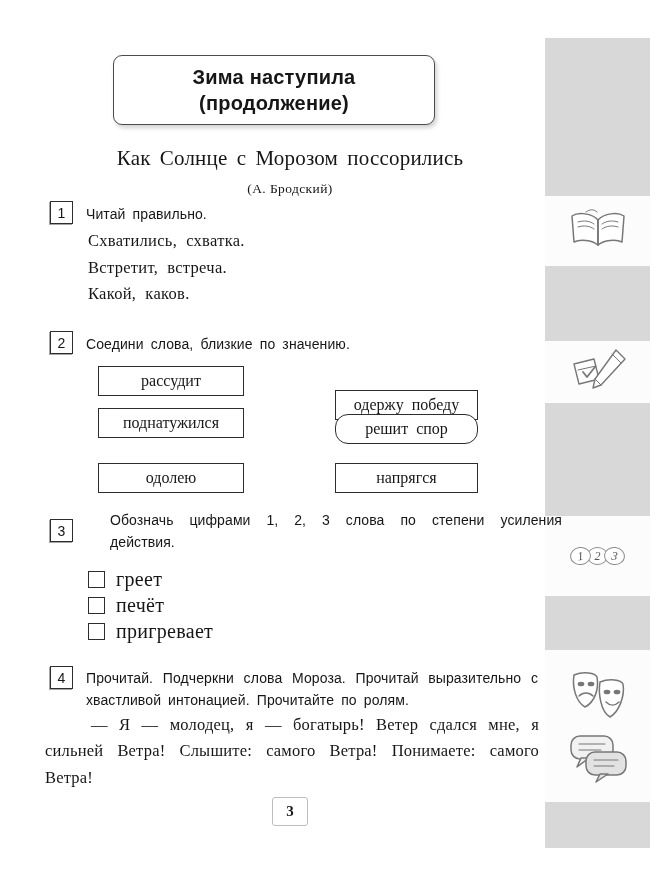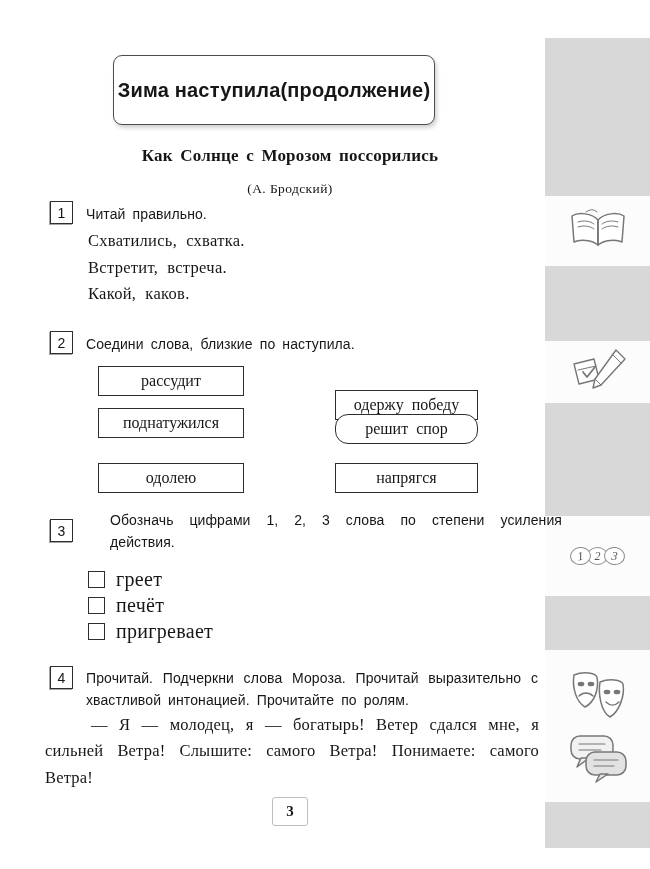--- a/index.html
+++ b/index.html
@@ -25,27 +25,27 @@
     font-family:"Liberation Serif",serif; font-style:italic; font-size:12px; color:#555; margin:0 -2px;
   }
   .num-badge:nth-child(1){ transform:rotate(-8deg); }
   .num-badge:nth-child(3){ transform:rotate(8deg); }
 
   
   .title-box {
     position:absolute; left:113px; top:55px; width:322px; height:70px;
     border:1.6px solid #4c4c4c; border-radius:9px; background:#fff;
     box-shadow:2px 3px 4px rgba(0,0,0,.18);
-    display:flex; flex-direction:row; align-items:center; justify-content:center;
+    display:flex; flex-direction:column; align-items:center; justify-content:center;
     font-weight:bold; font-size:20px; line-height:1.3; letter-spacing:.2px;
   }
 
   .story-title {
     position:absolute; left:45px; top:146px; width:490px; text-align:center;
-    font-weight:bold; font-size:17px; letter-spacing:.2px; word-spacing:.18em;
+    font-weight:normal; font-size:21px; letter-spacing:.2px; word-spacing:.18em;
   }
   .story-author {
     position:absolute; left:45px; top:174px; width:490px; text-align:center;
     font-size:13.5px; letter-spacing:.4px;margin-top:7px;
   }
 
   
   .numbox {
     position:absolute; left:50px; width:23px; height:23px; background:#fff;
     border:1.5px solid #2d2d2d; box-shadow:-1px 1px 0 #a5a5a5;
@@ -169,21 +169,21 @@
   <div class="story-title serif">Как  Солнце  с  Морозом  поссорились</div>
   <div class="story-author serif">(А.  Бродский)</div>
 
   <div class="numbox" style="top:201px;">1</div>
   <div class="instruction" style="top:204px; width:300px;">Читай  правильно.</div>
   <div class="read-line serif" style="top:231px;">Схватились,  схватка.</div>
   <div class="read-line serif" style="top:258px;">Встретит,  встреча.</div>
   <div class="read-line serif" style="top:284px;">Какой,  каков.</div>
 
   <div class="numbox" style="top:331px;">2</div>
-  <div class="instruction" style="top:334px; width:420px;">Соедини  слова,  близкие  по  наступила.</div>
+  <div class="instruction" style="top:334px; width:420px;">Соедини  слова,  близкие  по  значению.</div>
 
   <div class="wordbox col-left" style="top:366px;">рассудит</div>
   <div class="wordbox col-left" style="top:408px;">поднатужился</div>
   <div class="wordbox col-left" style="top:463px;">одолею</div>
   <div class="wordbox col-right" style="top:346px;margin-top:44px;">одержу  победу</div>
   <div class="wordbox col-right" style="top:414px;border-radius:13px;">решит  спор</div>
   <div class="wordbox col-right" style="top:463px;">напрягся</div>
 
   <div class="numbox" style="top:519px;">3</div>
   <div class="instruction" style="top:510px; width:452px; text-align:justify;margin-left:24px;">Обозначь  цифрами  1,  2,  3  слова  по  степени  усиления действия.</div>

